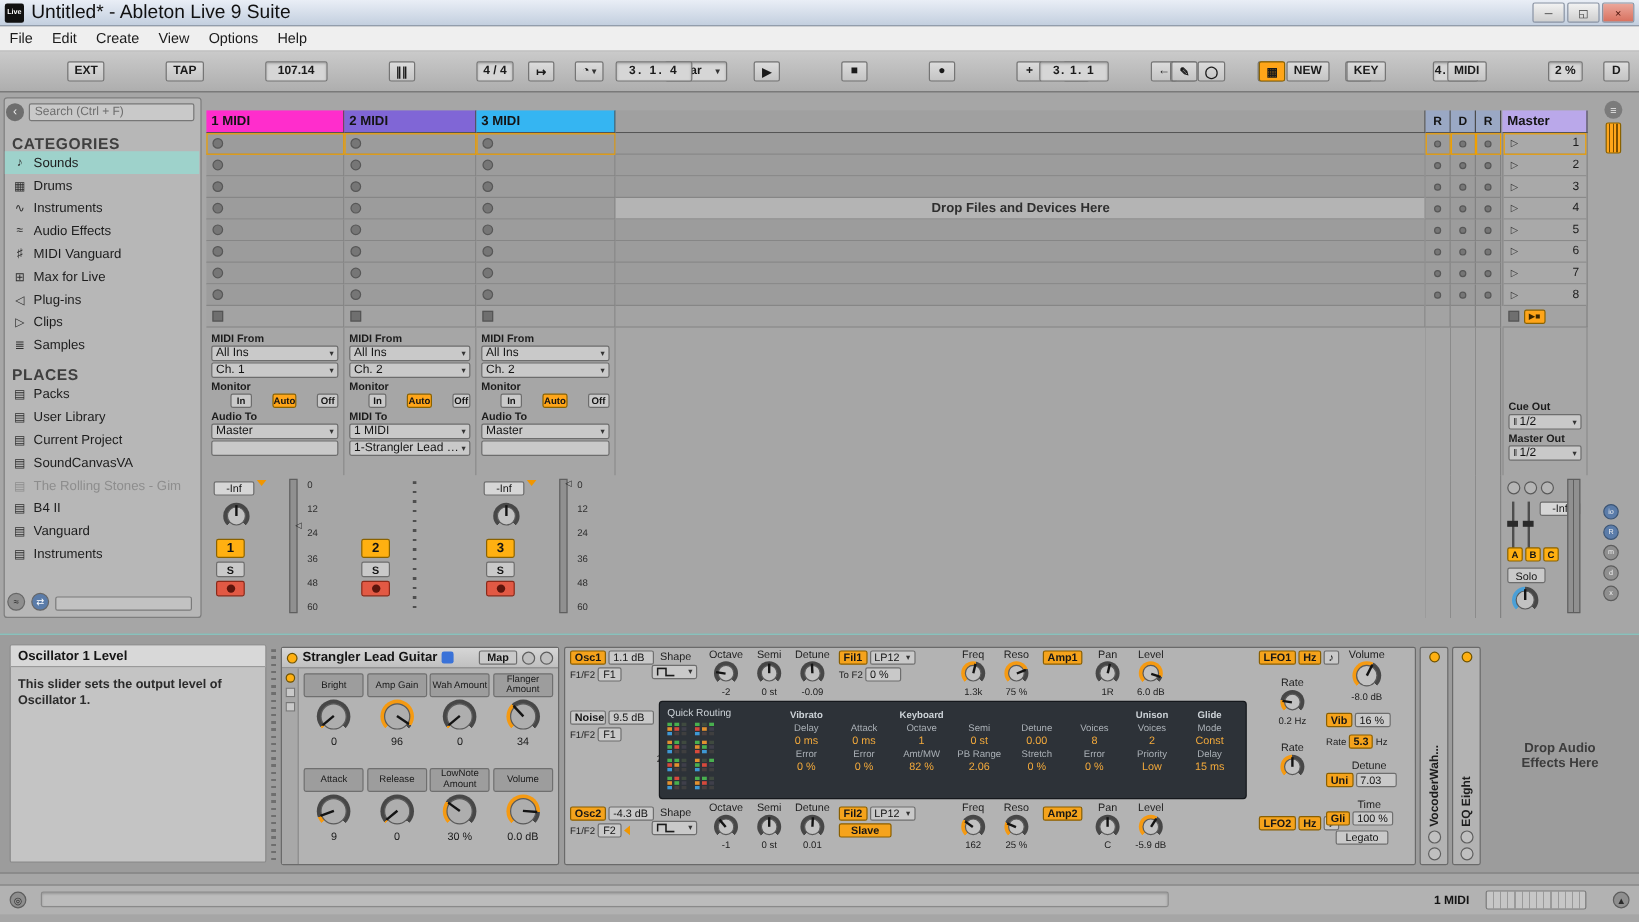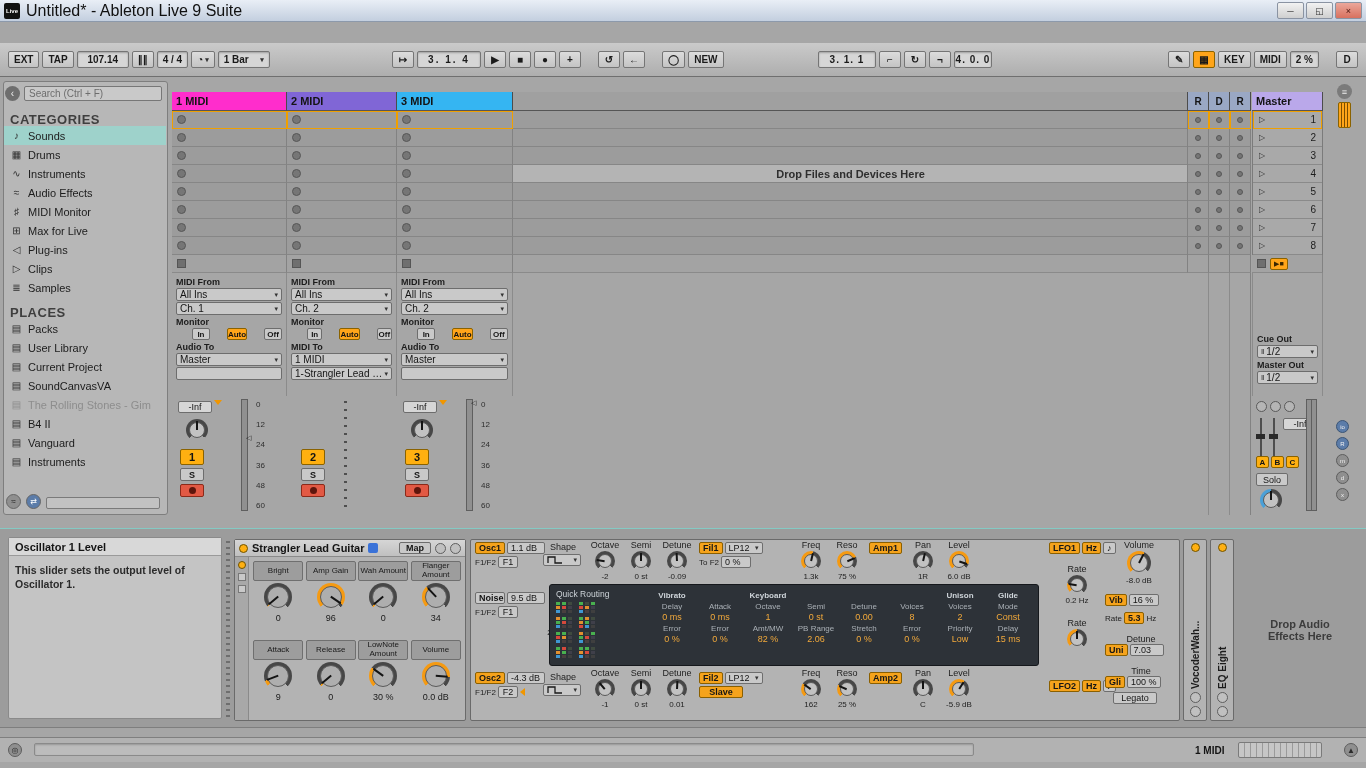--- a/index.html
+++ b/index.html
@@ -15,21 +15,21 @@
   .wbtn{width:27px;height:17px;background:linear-gradient(#f2f2f2,#cfcfcf);border:1px solid #8a93a2;border-radius:2px;font-size:9px;display:flex;align-items:center;justify-content:center;color:#333;}
   .wbtn.close{background:linear-gradient(#eba79b,#d8715f);color:#4a120a;}
 
   
   #menubar{position:absolute;left:0;top:22px;width:1366px;height:21px;background:#efefef;border-bottom:1px solid #b2b2b2;display:flex;}
   .menu-item{padding:0 8px;line-height:20px;font-size:12px;color:#1a1a1a;}
 
   
   #transport{position:absolute;left:0;top:43px;width:1366px;height:34px;background:linear-gradient(#cacaca,#aeaeae);border-bottom:1px solid #6f6f6f;}
   .tgroup{position:absolute;top:8px;display:flex;gap:3px;align-items:center;}
-  .tbtn,.tval{height:17px;min-width:22px;padding:0 5px;display:flex;align-items:center;justify-content:center;gap:2px;font-size:10px;font-weight:bold;color:#1a1a1a;border:1px solid #757575;border-radius:2px;background:linear-gradient(#dcdcdc,#c4c4c4);white-space:nowrap;}
+  .tbtn,.tval{height:17px;min-width:22px;padding:0 5px;display:flex;align-items:center;justify-content:center;gap:2px;font-size:10px;font-weight:bold;color:#1a1a1a;border:1px solid #757575;border-radius:2px;background:linear-gradient(#dcdcdc,#c4c4c4);white-space:nowrap;margin-left:48px;}
   .tval{background:#d6d6d6;box-shadow:inset 0 1px 2px rgba(0,0,0,.25);}
   .amberbg{background:#ffa519!important;border-color:#8a6200!important;}
   .arr{font-size:7px;color:#333;flex:none;margin-left:auto;}
 
   
   #browser{position:absolute;left:3px;top:81px;width:165px;height:434px;background:#b7b7b7;border:1px solid #7e7e7e;border-radius:3px;}
   .bback{position:absolute;left:5px;top:86px;width:15px;height:15px;border-radius:50%;background:#6e6e6e;color:#efefef;font-size:10px;display:flex;align-items:center;justify-content:center;}
   #search{position:absolute;left:24px;top:86px;width:138px;height:15px;background:#c9c9c9;border:1px solid #777;border-radius:2px;font-size:10px;padding:0 4px;color:#222;font-family:"Liberation Sans",sans-serif;}
   #search::placeholder{color:#6d6d6d;}
   .bsec{position:absolute;left:10px;font-size:13px;font-weight:bold;letter-spacing:.5px;color:#3f3f3f;}
@@ -174,20 +174,28 @@
         <span>Live</span>
       </div>
     <span id="title">Untitled* - Ableton Live 9 Suite</span>
     <div id="winbtns">
       <div class="wbtn">─</div>
       <div class="wbtn">◱</div>
       <div class="wbtn close">×</div>
     </div>
   </div>
 
+  <div id="menubar">
+    <div class="menu-item">File</div>
+  <div class="menu-item">Edit</div>
+      <div class="menu-item">Create</div>
+      <div class="menu-item">View</div>
+      <div class="menu-item">Options</div>
+      <div class="menu-item">Help</div>
+    </div>
 
   <div id="transport">
     <div class="tgroup" style="left:8px">
       <div class="tbtn">EXT</div>
       <div class="tbtn">TAP</div>
       <div class="tval" style="width:52px">107.14</div>
       <div class="tbtn">∥∥</div>
       <div class="tval">4 / 4</div>
       <div class="tbtn">
           <span>◔</span>
@@ -243,21 +251,21 @@
       <div class="bitem">
       <span class="bicon">∿</span>
       <span class="blabel">Instruments</span>
     </div>
       <div class="bitem">
       <span class="bicon">≈</span>
       <span class="blabel">Audio Effects</span>
     </div>
       <div class="bitem">
       <span class="bicon">♯</span>
-      <span class="blabel">MIDI Monitor</span>
+      <span class="blabel">MIDI Vanguard</span>
     </div>
       <div class="bitem">
       <span class="bicon">⊞</span>
       <span class="blabel">Max for Live</span>
     </div>
       <div class="bitem">
       <span class="bicon">◁</span>
       <span class="blabel">Plug-ins</span>
     </div>
       <div class="bitem">

